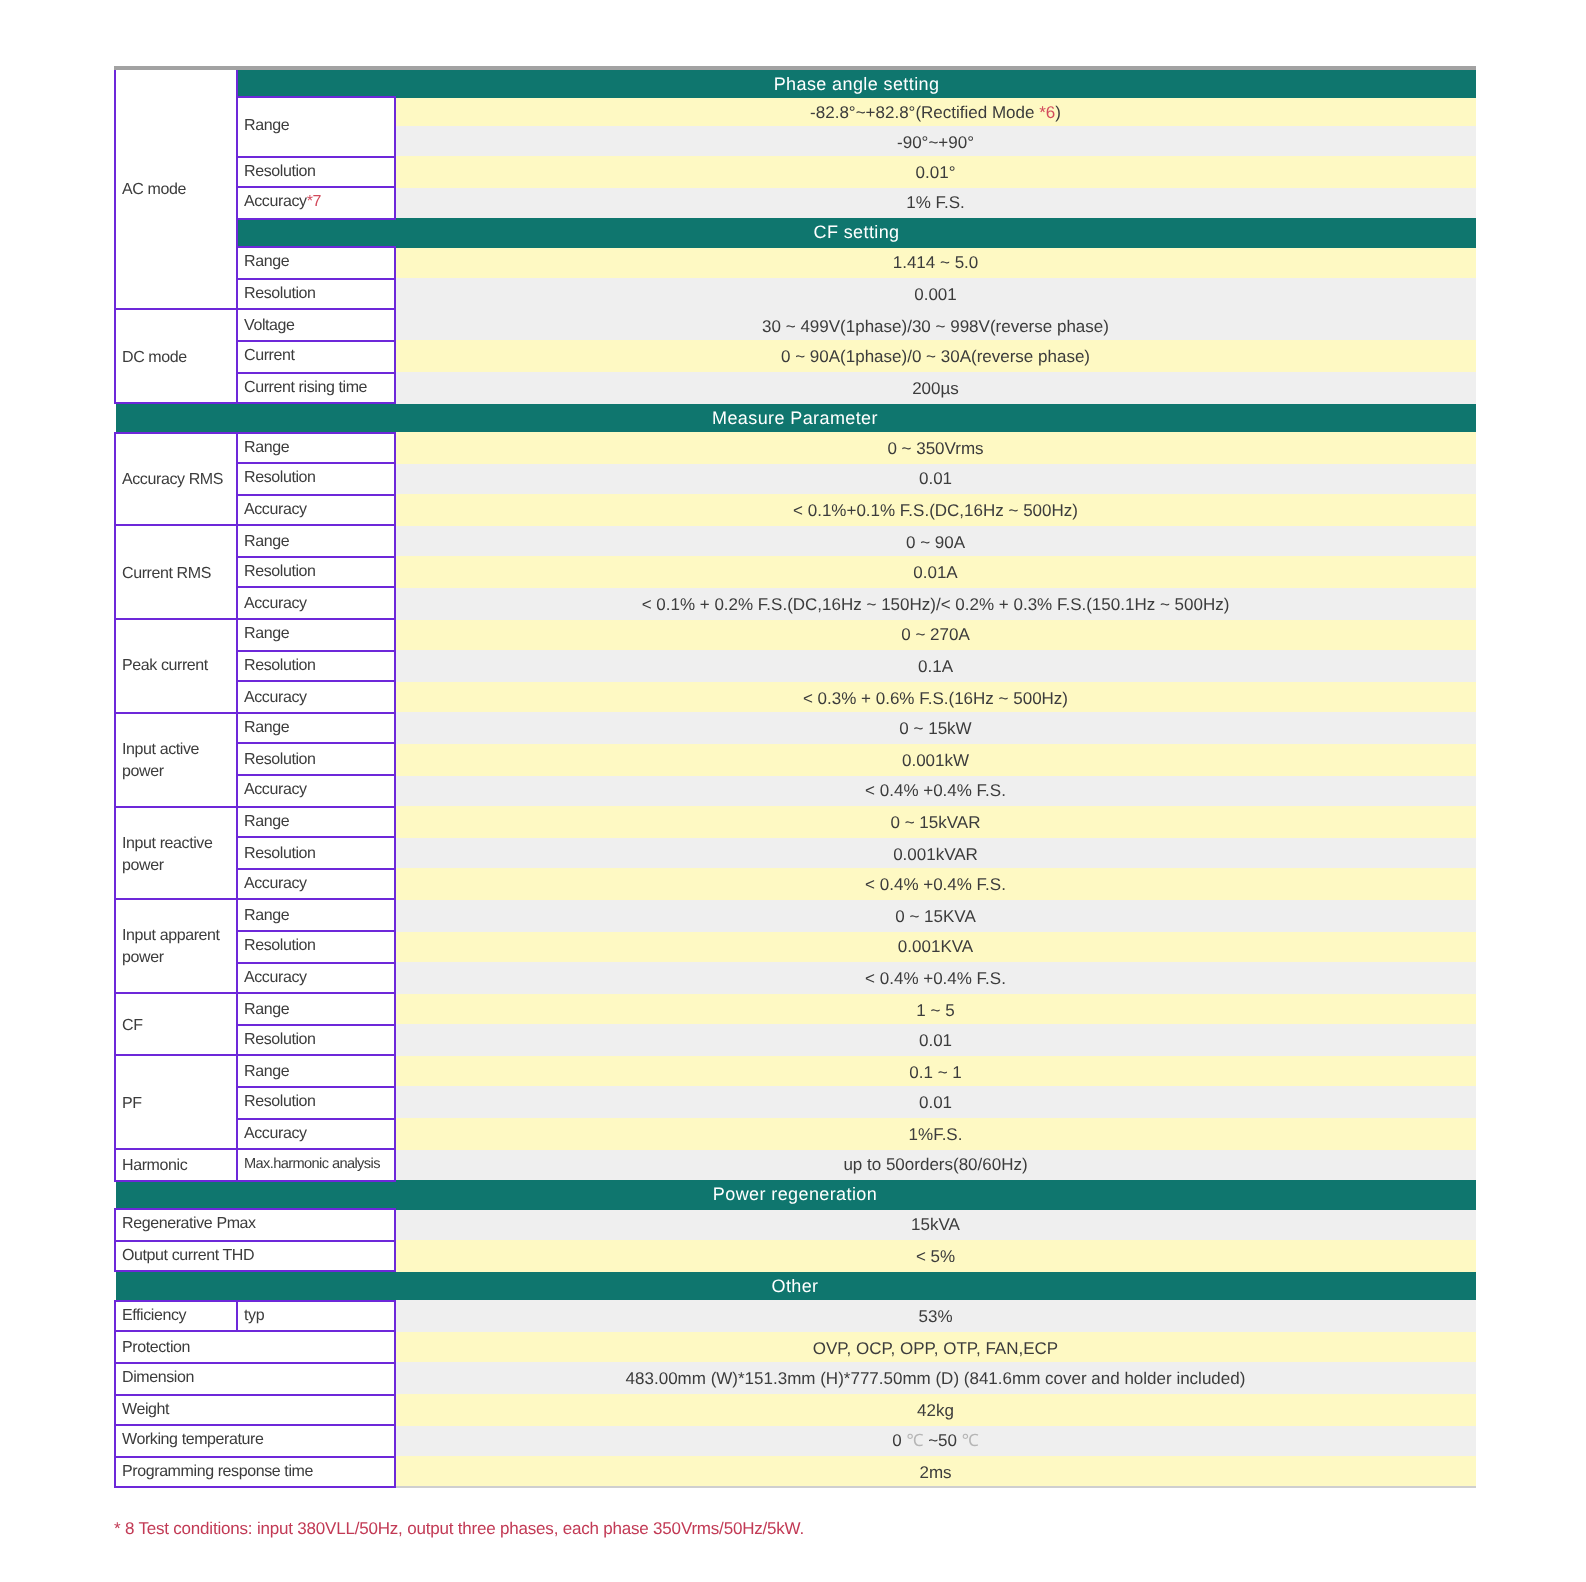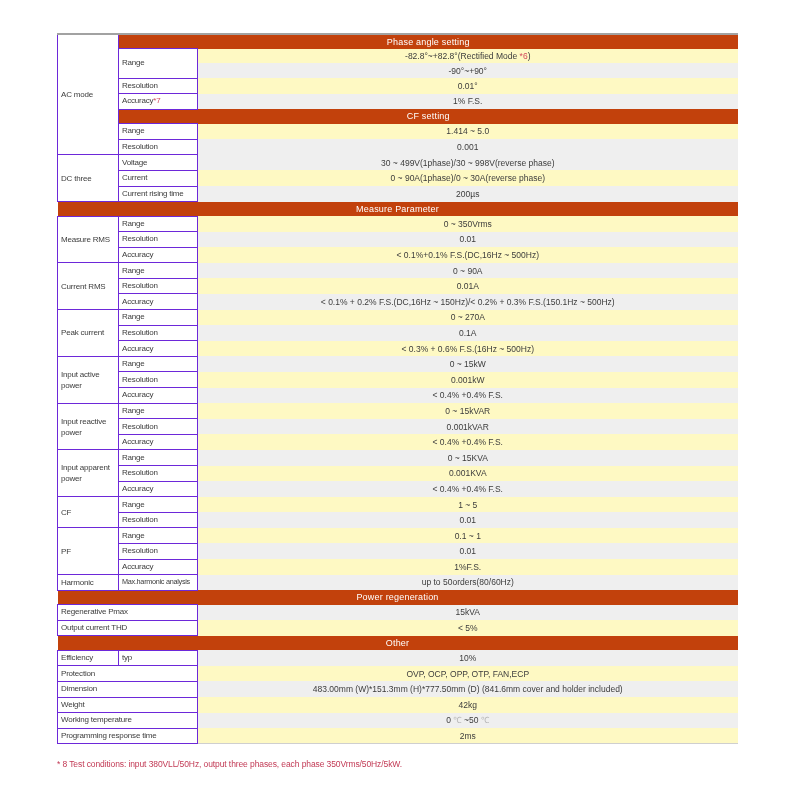--- a/index.html
+++ b/index.html
@@ -17,21 +17,21 @@
     table-layout:fixed;
     width:680px;
     border-top:2px solid #a2a2a2;
     border-bottom:1px solid #cfcfcf;
   }
   col.c1 { width:61px; }
   col.c2 { width:79px; }
   col.c3 { width:540px; }
   td { padding:0 3px; height:14.6px; line-height:10px; font-size:8.5px; vertical-align:middle; }
   td.bar {
-    background:#c2410c; color:#ffffff;
+    background:#0f766e; color:#ffffff;
     text-align:center; font-size:9px; height:13.4px; padding:0;
     letter-spacing:0.2px;
   }
   td.gcell, td.lcell, td.wide {
     border:1px solid #6d28d9;
     background:#ffffff;
     font-size:8px;
     letter-spacing:-0.2px;
     white-space:nowrap;
     overflow:hidden;
@@ -88,39 +88,39 @@
   <tr>
     <td class="lcell">Range</td>
     <td class="val">1.414 ~ 5.0</td>
   </tr>
   <tr>
     <td class="lcell">Resolution</td>
     <td class="val sh">0.001</td>
   </tr>
 
   <tr>
-    <td class="gcell" rowspan="3">DC three</td>
+    <td class="gcell" rowspan="3">DC mode</td>
     <td class="lcell">Voltage</td>
     <td class="val sh">30 ~ 499V(1phase)/30 ~ 998V(reverse phase)</td>
   </tr>
   <tr>
     <td class="lcell">Current</td>
     <td class="val">0 ~ 90A(1phase)/0 ~ 30A(reverse phase)</td>
   </tr>
   <tr>
     <td class="lcell">Current rising time</td>
     <td class="val sh">200µs</td>
   </tr>
 
   <tr>
     <td class="bar" colspan="3">Measure Parameter</td>
   </tr>
 
   <tr>
-    <td class="gcell" rowspan="3">Measure RMS</td>
+    <td class="gcell" rowspan="3">Accuracy RMS</td>
     <td class="lcell">Range</td>
     <td class="val">0 ~ 350Vrms</td>
   </tr>
   <tr>
     <td class="lcell">Resolution</td>
     <td class="val sh">0.01</td>
   </tr>
   <tr>
     <td class="lcell">Accuracy</td>
     <td class="val">&lt; 0.1%+0.1% F.S.(DC,16Hz ~ 500Hz)</td>
@@ -237,21 +237,21 @@
     <td class="wide" colspan="2">Output current THD</td>
     <td class="val">&lt; 5%</td>
   </tr>
 
   <tr>
     <td class="bar" colspan="3">Other</td>
   </tr>
   <tr>
     <td class="lcell">Efficiency</td>
     <td class="lcell">typ</td>
-    <td class="val sh">10%</td>
+    <td class="val sh">53%</td>
   </tr>
   <tr>
     <td class="wide" colspan="2">Protection</td>
     <td class="val">OVP, OCP, OPP, OTP, FAN,ECP</td>
   </tr>
   <tr>
     <td class="wide" colspan="2">Dimension</td>
     <td class="val sh">483.00mm (W)*151.3mm (H)*777.50mm (D) (841.6mm cover and holder included)</td>
   </tr>
   <tr>

